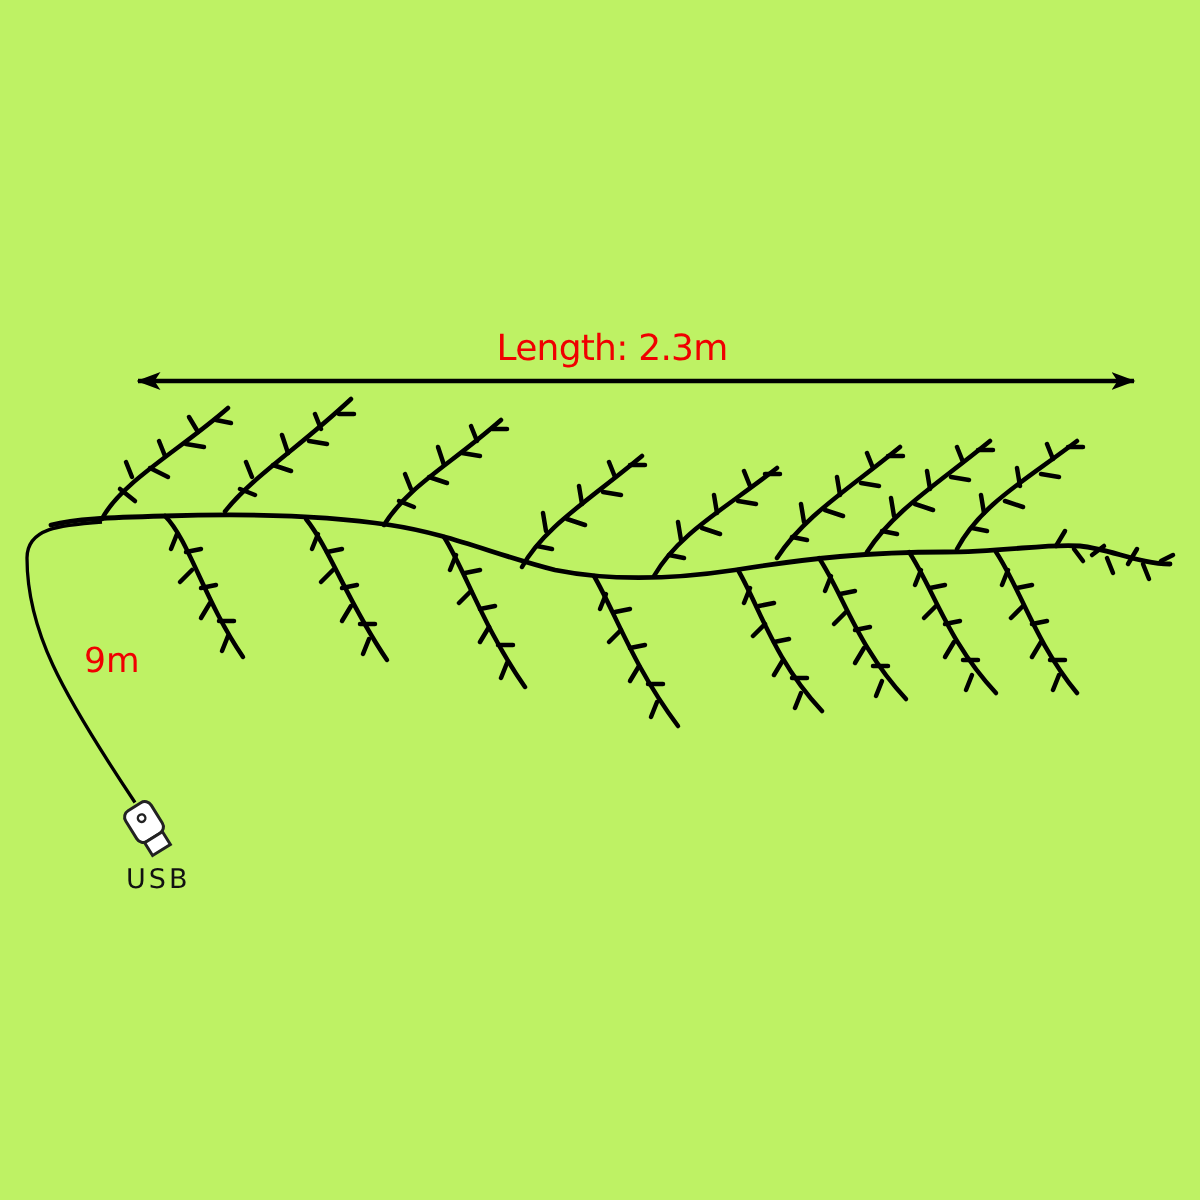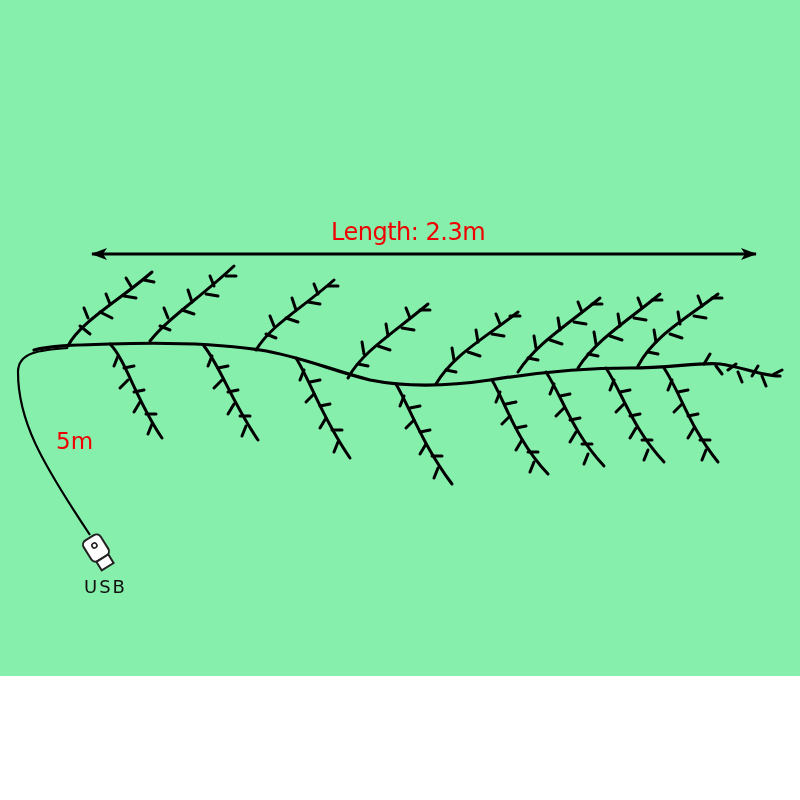--- a/index.html
+++ b/index.html
@@ -1,16 +1,16 @@
 <!DOCTYPE html>
 <html><head>
   <meta charset="utf-8">
   <style>
     html, body { margin: 0; padding: 0; background: #ffffff; }
-    .canvas { position: relative; width: 800px; height: 676px; background: #86efac; overflow: hidden; }
+    .canvas { position: relative; width: 800px; height: 800px; background: #bef264; overflow: hidden; }
     svg { position: absolute; left: 0; top: 0; }
     .label { position: absolute; font-family: "DejaVu Sans", sans-serif; white-space: nowrap; }
     .length-label { left: 331px; top: 218px; font-size: 24px; color: #f00000; letter-spacing: -0.5px; }
     .cable-label { left: 56px; top: 428px; font-size: 23px; color: #f00000; }
     .usb-label { left: 84px; top: 576px; font-size: 18px; color: #111111; letter-spacing: 2px; }
   </style>
 </head>
 <body>
 
 <div class="canvas">
@@ -104,15 +104,15 @@
         <path d="M614,380 l-4,10 M620,392 l10,-2 M624,404 l-8,8 M630,416 l10,-2 M636,428 l-6,10 M642,440 l10,0 M648,450 l-4,10"></path>
         </g>
       <g>
           <path d="M664,368 C680,392 690,428 718,462"></path>
         <path d="M672,380 l-4,10 M678,392 l10,-2 M682,404 l-8,8 M688,416 l10,-2 M694,428 l-6,10 M700,440 l10,0 M706,450 l-4,10"></path>
         </g>
     </g>
   </svg>
 
   <div class="label length-label">Length: 2.3m</div>
-  <div class="label cable-label">5m</div>
+  <div class="label cable-label">9m</div>
   <div class="label usb-label">USB</div>
 </div>
 
 </body></html>

